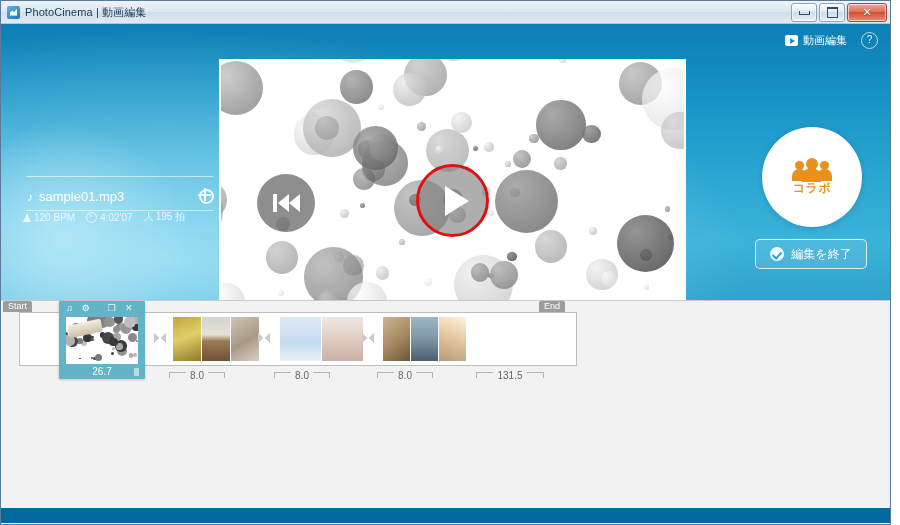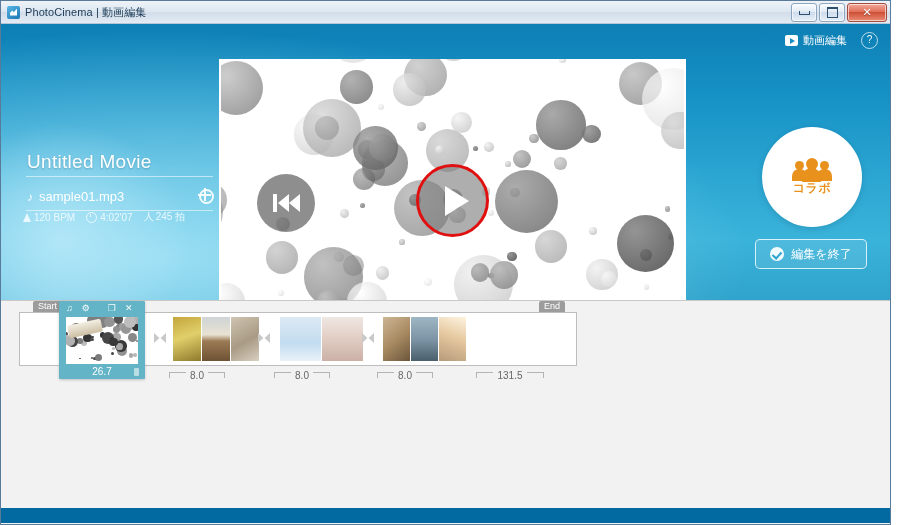--- a/index.html
+++ b/index.html
@@ -274,21 +274,21 @@
     border-top: 1px solid #c9c9c9;
   }
   .tl-tabrow { position: relative; height: 11px; }
   .tl-tab {
     position: absolute; top: 0;
     height: 11px; padding: 0 5px;
     background: #9c9c9c;
     color: #ffffff; font-size: 9px; line-height: 11px;
     border-radius: 2px 2px 0 0;
   }
-  .tl-tab.start { left: 32px; }
+  .tl-tab.start { left: 2px; }
   .tl-tab.end { right: 325px; }
   .tl-strip {
     position: absolute; left: 18px; top: 11px;
     width: 558px; height: 54px;
     background: #ffffff;
     border: 1px solid #bdbdbd;
     box-sizing: border-box;
   }
   .clip {
     position: absolute; top: 0; height: 52px;
@@ -374,42 +374,41 @@
   <div class="stage">
 
     <div class="help-row">
       <div class="help-link">
         <span class="play-badge"></span>
         <span class="help-label">動画編集</span>
       </div>
       <div class="help-q">?</div>
     </div>
 
-    <div class="movie-title">Untitled Movie</div>
     <div class="rule r1"></div>
 
     <div class="track-row">
       <span class="note-icon">♪</span>
       <span class="track-name">sample01.mp3</span>
       <span class="gear-icon"></span>
     </div>
     <div class="rule r2"></div>
 
     <div class="meta-row">
       <span class="meta-item">
         <span class="metro-ic"></span>
         <span>120 BPM</span>
       </span>
       <span class="meta-item">
         <span class="clock-ic"></span>
         <span>4:02'07</span>
       </span>
       <span class="meta-item">
         <span class="beat-ic">人</span>
-        <span>245 拍</span>
+        <span>195 拍</span>
       </span>
     </div>
 
     <div class="preview">
       <div class="bubbles" id="bubbles">
           <div class="bub" style="left: 112.701px; top: 193.087px; width: 10.337px; height: 10.337px; background: radial-gradient(circle at 32% 28%, rgba(244, 244, 244, 0.95), rgb(189, 189, 189)); opacity: 0.91;"></div>
           <div class="bub" style="left: 205.032px; top: 70.0132px; width: 43.0826px; height: 43.0826px; background: radial-gradient(circle at 32% 28%, rgba(185, 185, 185, 0.95), rgb(130, 130, 130)); opacity: 0.58;"></div>
           <div class="bub" style="left: 338.173px; top: -2.00574px; width: 6.43982px; height: 6.43982px; background: radial-gradient(circle at 32% 28%, rgba(254, 254, 254, 0.95), rgb(199, 199, 199)); opacity: 0.92;"></div>
           <div class="bub" style="left: 137.071px; top: 81.49px; width: 18.4184px; height: 18.4184px; background: radial-gradient(circle at 32% 28%, rgba(181, 181, 181, 0.95), rgb(126, 126, 126)); opacity: 0.83;"></div>
           <div class="bub" style="left: 118.513px; top: 11.2268px; width: 33.7742px; height: 33.7742px; background: radial-gradient(circle at 32% 28%, rgba(151, 151, 151, 0.95), rgb(96, 96, 96)); opacity: 0.78;"></div>

